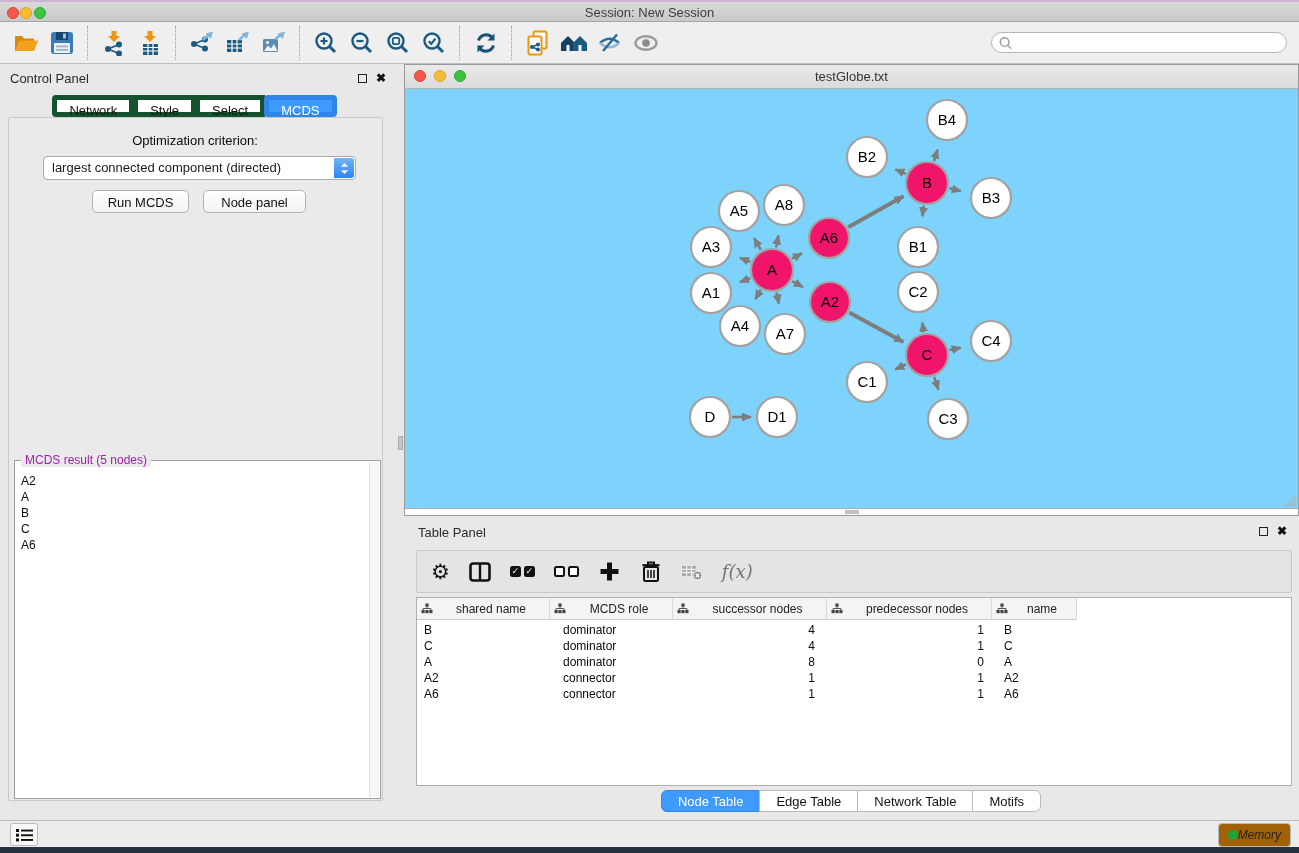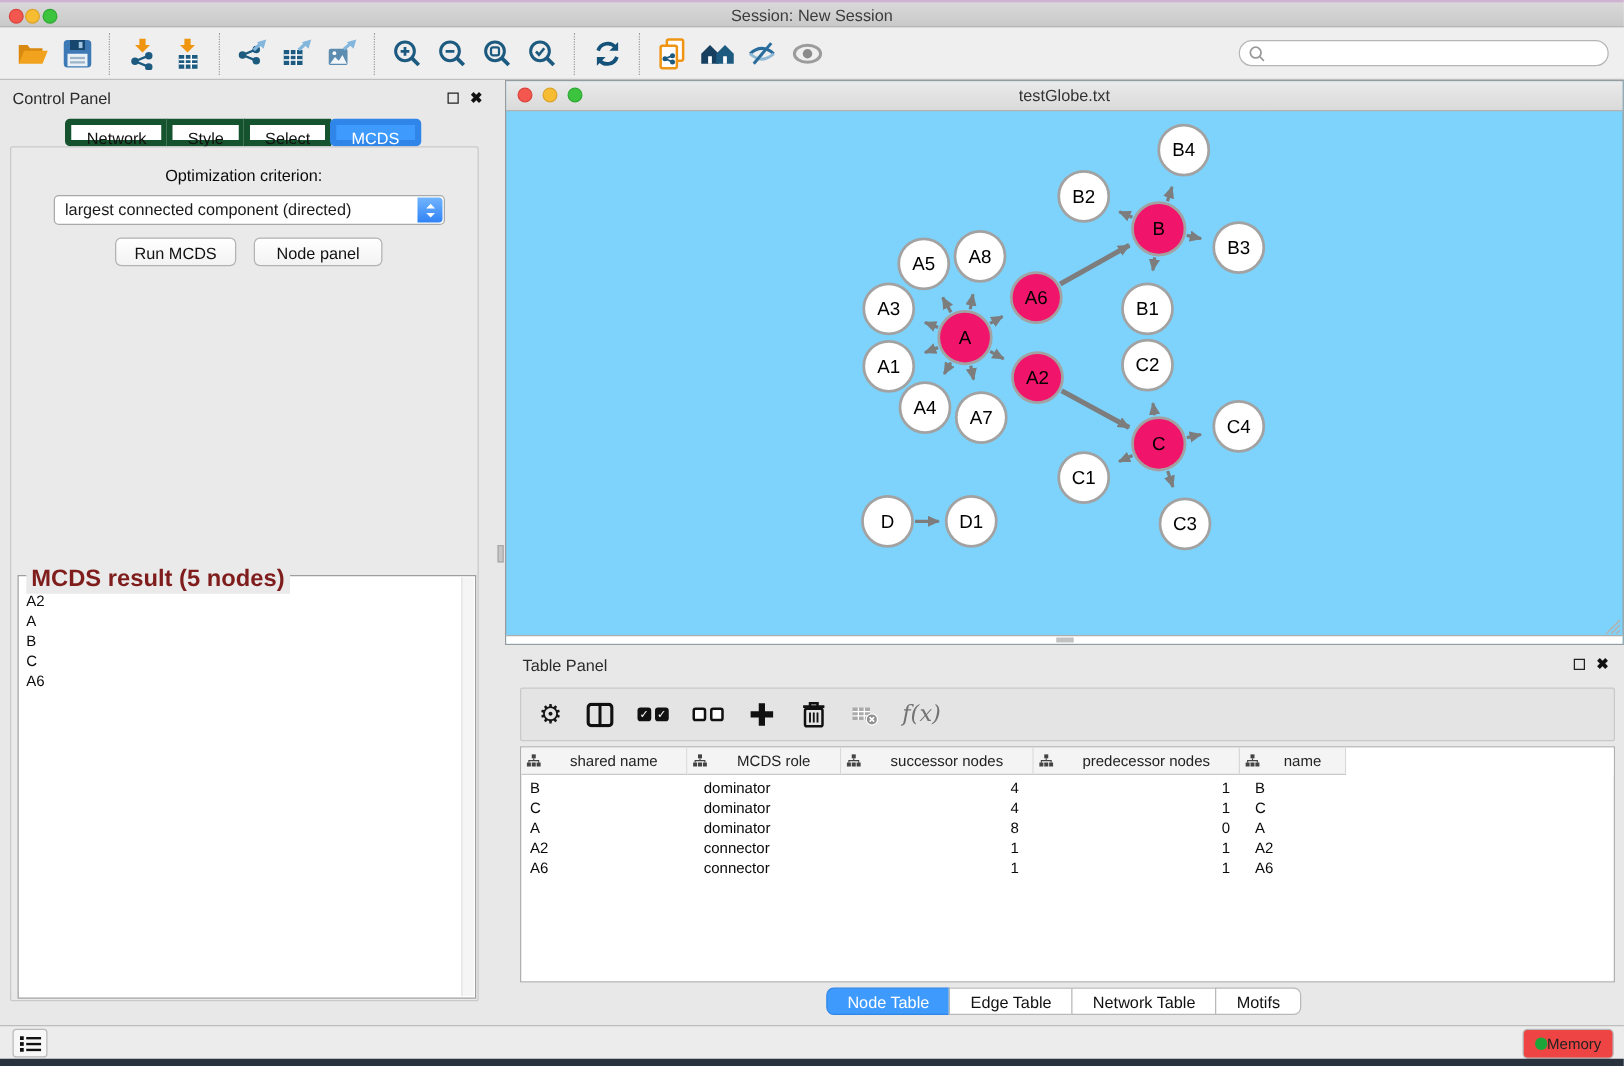--- a/index.html
+++ b/index.html
@@ -48,21 +48,21 @@
   #opt-dd .stepper{position:absolute;right:1px;top:1px;width:20px;height:20px;
     background:linear-gradient(#72b5fe,#3083f6);border-radius:0 3px 3px 0;
     display:flex;align-items:center;justify-content:center;}
   .cp-btn{height:23px;background:linear-gradient(#ffffff,#f2f2f2);border:1px solid #b3b3b3;
     border-radius:5px;font-size:13px;color:#111;box-sizing:border-box;text-align:center;
     line-height:21px;cursor:default;}
   #btn-run{left:92px;top:190px;width:97px;}
   #btn-closep{left:203px;top:190px;width:103px;}
   #result-box{left:14px;top:460px;width:367px;height:339px;background:#fff;
     border:1px solid #9f9f9f;box-sizing:border-box;}
-  #result-title{left:21px;top:453px;background:#eaeaea;padding:0 4px;font-size:19px;color:#7f1d1d;font-weight:bold;}
+  #result-title{left:21px;top:453px;background:#eaeaea;padding:0 4px;font-size:12px;color:#a21caf;}
   #result-list{left:21px;top:473px;width:330px;font-size:12px;line-height:16px;color:#0a0a0a;}
   #result-scroll{position:absolute;right:1px;top:1px;bottom:1px;width:9px;background:#f5f5f5;
     border-left:1px solid #e2e2e2;}
 
   
   #netwin{left:404px;top:64px;width:895px;height:452px;background:#7dd3fc;
     border:1px solid #9a9a9a;box-sizing:border-box;}
   #netwin-titlebar{position:absolute;left:0;top:0;right:0;height:23px;
     background:linear-gradient(#eaeaea,#dadada);border-bottom:1px solid #b3b3b3;}
   #netwin-titlebar .title{position:absolute;left:0;right:0;top:4px;text-align:center;
@@ -109,22 +109,22 @@
     margin-left:-1px;height:22px;box-sizing:border-box;color:#111;white-space:nowrap;cursor:default;}
   .bt-tab:first-child{border-radius:6px 0 0 6px;}
   .bt-tab:last-child{border-radius:0 6px 6px 0;}
   .bt-tab.active{background:#3e9bfd;border-color:#2f86e8;color:#fff;}
 
   
   #statusbar{left:0;top:820px;width:1299px;height:27px;background:#ececec;
     border-top:1px solid #bdbdbd;box-sizing:border-box;}
   #sb-list{position:absolute;left:10px;top:2px;width:26px;height:21px;background:#f7f7f7;
     border:1px solid #b9b9b9;border-radius:3px;display:flex;align-items:center;justify-content:center;}
-  #sb-mem{position:absolute;right:8px;top:2px;height:22px;background:#ef4444;border:1px solid #b9b9b9;
-    border-radius:4px;display:flex;align-items:center;gap:0;padding:0 9px;font-size:12px;color:#222;}
+  #sb-mem{position:absolute;right:8px;top:2px;height:22px;background:#a16207;border:1px solid #b9b9b9;
+    border-radius:4px;display:flex;align-items:center;gap:0;padding:0 9px;font-size:12px;color:#222;font-style:italic;}
   #sb-mem .dot{width:10px;height:10px;border-radius:50%;background:#1ca63a;}
   #desktop-strip{left:0;top:847px;width:1299px;height:6px;background:#28313e;}
 </style>
 </head>
 <body>
 
 <div id="titlebar" class="abs">
   <span class="tl red" style="left:7px"></span>
   <span class="tl yel" style="left:20px"></span>
   <span class="tl grn" style="left:34px"></span>

